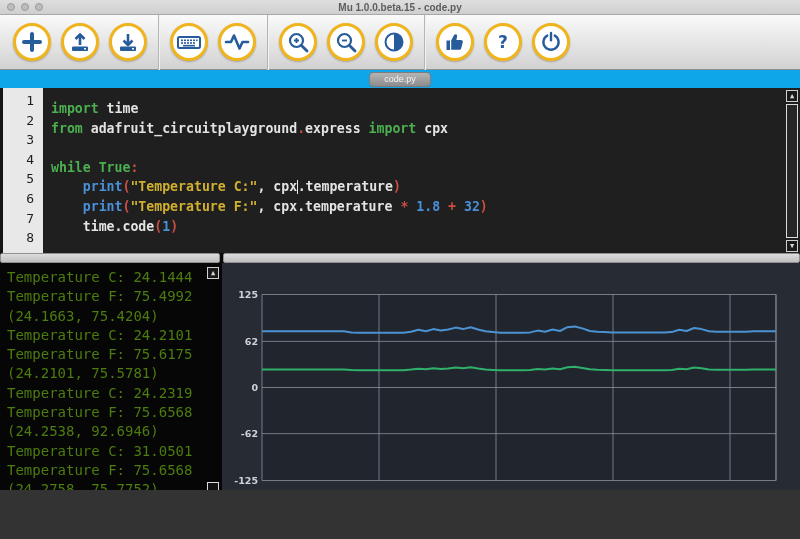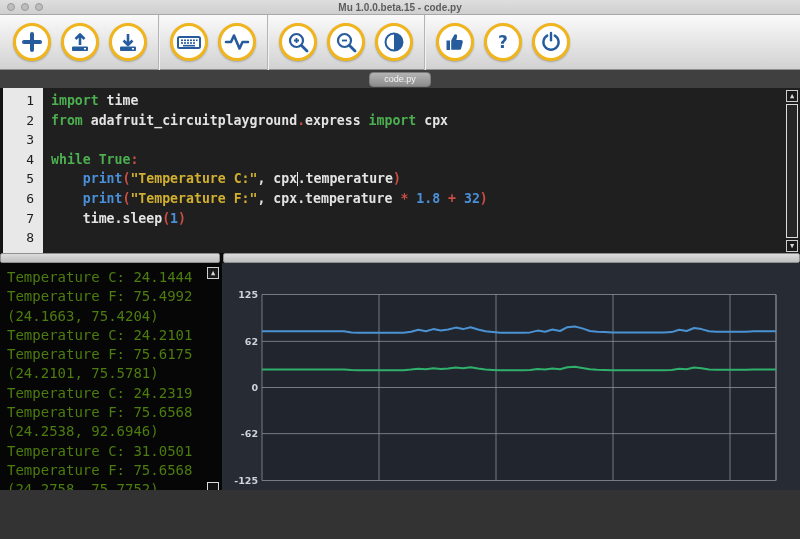--- a/index.html
+++ b/index.html
@@ -18,32 +18,32 @@
   
   .toolbar{height:55px;background:linear-gradient(#fafafa,#d2d2d2);
            border-bottom:1px solid #8f8f8f;display:flex;align-items:center;padding-left:8px;}
   .tb-sep{width:1px;height:55px;background:#b5b5b5;box-shadow:1px 0 0 #f2f2f2;margin:0 6px;}
   .tb-btn{width:38px;height:38px;border-radius:50%;background:#fff;border:3px solid #f0b41c;
           margin:0 5px;display:flex;align-items:center;justify-content:center;cursor:pointer;
           box-shadow:0 1px 2px rgba(0,0,0,.25);}
   .tb-btn svg{display:block;}
 
   
-  .tabbar{height:18px;background:#404040;display:flex;align-items:center;justify-content:center;}
+  .tabbar{height:18px;background:#0ea5e9;display:flex;align-items:center;justify-content:center;}
   .tab{background:linear-gradient(#b4b4b4,#8d8d8d);border:1px solid #7c7c7c;border-radius:4px;
        color:#f4f4f4;font-size:9px;padding:1px 14px;line-height:11px;}
 
   
   .editor{position:relative;height:165px;background:#1f1f1f;display:flex;
           font-family:"DejaVu Sans Mono",monospace;}
   .gutter{width:43px;background:#e8e8e8;border-left:3px solid #141414;height:100%;
           padding-top:3px;}
   .gutter .ln{height:19.6px;line-height:19.6px;text-align:right;padding-right:9px;
               color:#1d1d1d;font-size:13px;}
-  .code-area{flex:1;padding:3px 3px 0 8px;overflow:hidden;}
+  .code-area{flex:1;padding:3px 3px 0 8px;overflow:hidden;margin-top:8px;}
   .code-line{height:19.6px;line-height:19.6px;font-size:13.2px;font-weight:bold;white-space:pre;}
   .tok-kw{color:#4caf50;} .tok-pl{color:#e3e3e3;} .tok-fn{color:#4a90d9;}
   .tok-str{color:#d2b02f;} .tok-op{color:#cc4e43;} .tok-num{color:#4a90d9;}
   .caret{display:inline-block;width:1.5px;height:14px;background:#e8e8e8;
          vertical-align:text-bottom;margin:0 -0.5px;}
   .ed-scroll{position:absolute;top:0;right:1px;width:13px;height:165px;}
   .sbx{position:absolute;left:0;width:12px;height:12px;border:1px solid #cfcfcf;
        background:#1a1a1a;color:#d8d8d8;font-size:7px;line-height:10px;text-align:center;}
   .ed-up{top:2px;} .ed-thumb{top:16px;height:134px;border:1.5px solid #dcdcdc;background:#262626;}
   .ed-down{top:152px;}
@@ -210,21 +210,21 @@
         <div class="ln">7</div>
         <div class="ln">8</div>
       </div>
     <div class="code-area">
         <div class="code-line"><span class="tok-kw">import</span><span class="tok-pl"> time</span></div>
         <div class="code-line"><span class="tok-kw">from</span><span class="tok-pl"> adafruit_circuitplayground</span><span class="tok-op">.</span><span class="tok-pl">express</span><span class="tok-kw"> import</span><span class="tok-pl"> cpx</span></div>
         <div class="code-line"></div>
         <div class="code-line"><span class="tok-kw">while</span><span class="tok-kw"> True</span><span class="tok-op">:</span></div>
         <div class="code-line"><span class="tok-pl">    </span><span class="tok-fn">print</span><span class="tok-op">(</span><span class="tok-str">"Temperature C:"</span><span class="tok-pl">, cpx</span><span class="caret"></span><span class="tok-pl">.temperature</span><span class="tok-op">)</span></div>
         <div class="code-line"><span class="tok-pl">    </span><span class="tok-fn">print</span><span class="tok-op">(</span><span class="tok-str">"Temperature F:"</span><span class="tok-pl">, cpx.temperature </span><span class="tok-op">*</span><span class="tok-num"> 1.8</span><span class="tok-op"> +</span><span class="tok-num"> 32</span><span class="tok-op">)</span></div>
-        <div class="code-line"><span class="tok-pl">    time.sleep</span><span class="tok-op">(</span><span class="tok-num">1</span><span class="tok-op">)</span></div>
+        <div class="code-line"><span class="tok-pl">    time.code</span><span class="tok-op">(</span><span class="tok-num">1</span><span class="tok-op">)</span></div>
       </div>
     <div class="ed-scroll">
       <div class="sbx ed-up">▲</div>
       <div class="sbx ed-thumb"></div>
       <div class="sbx ed-down">▼</div>
     </div>
   </div>
 
   <div class="splitter">
     <div class="split-seg split-left"></div>

